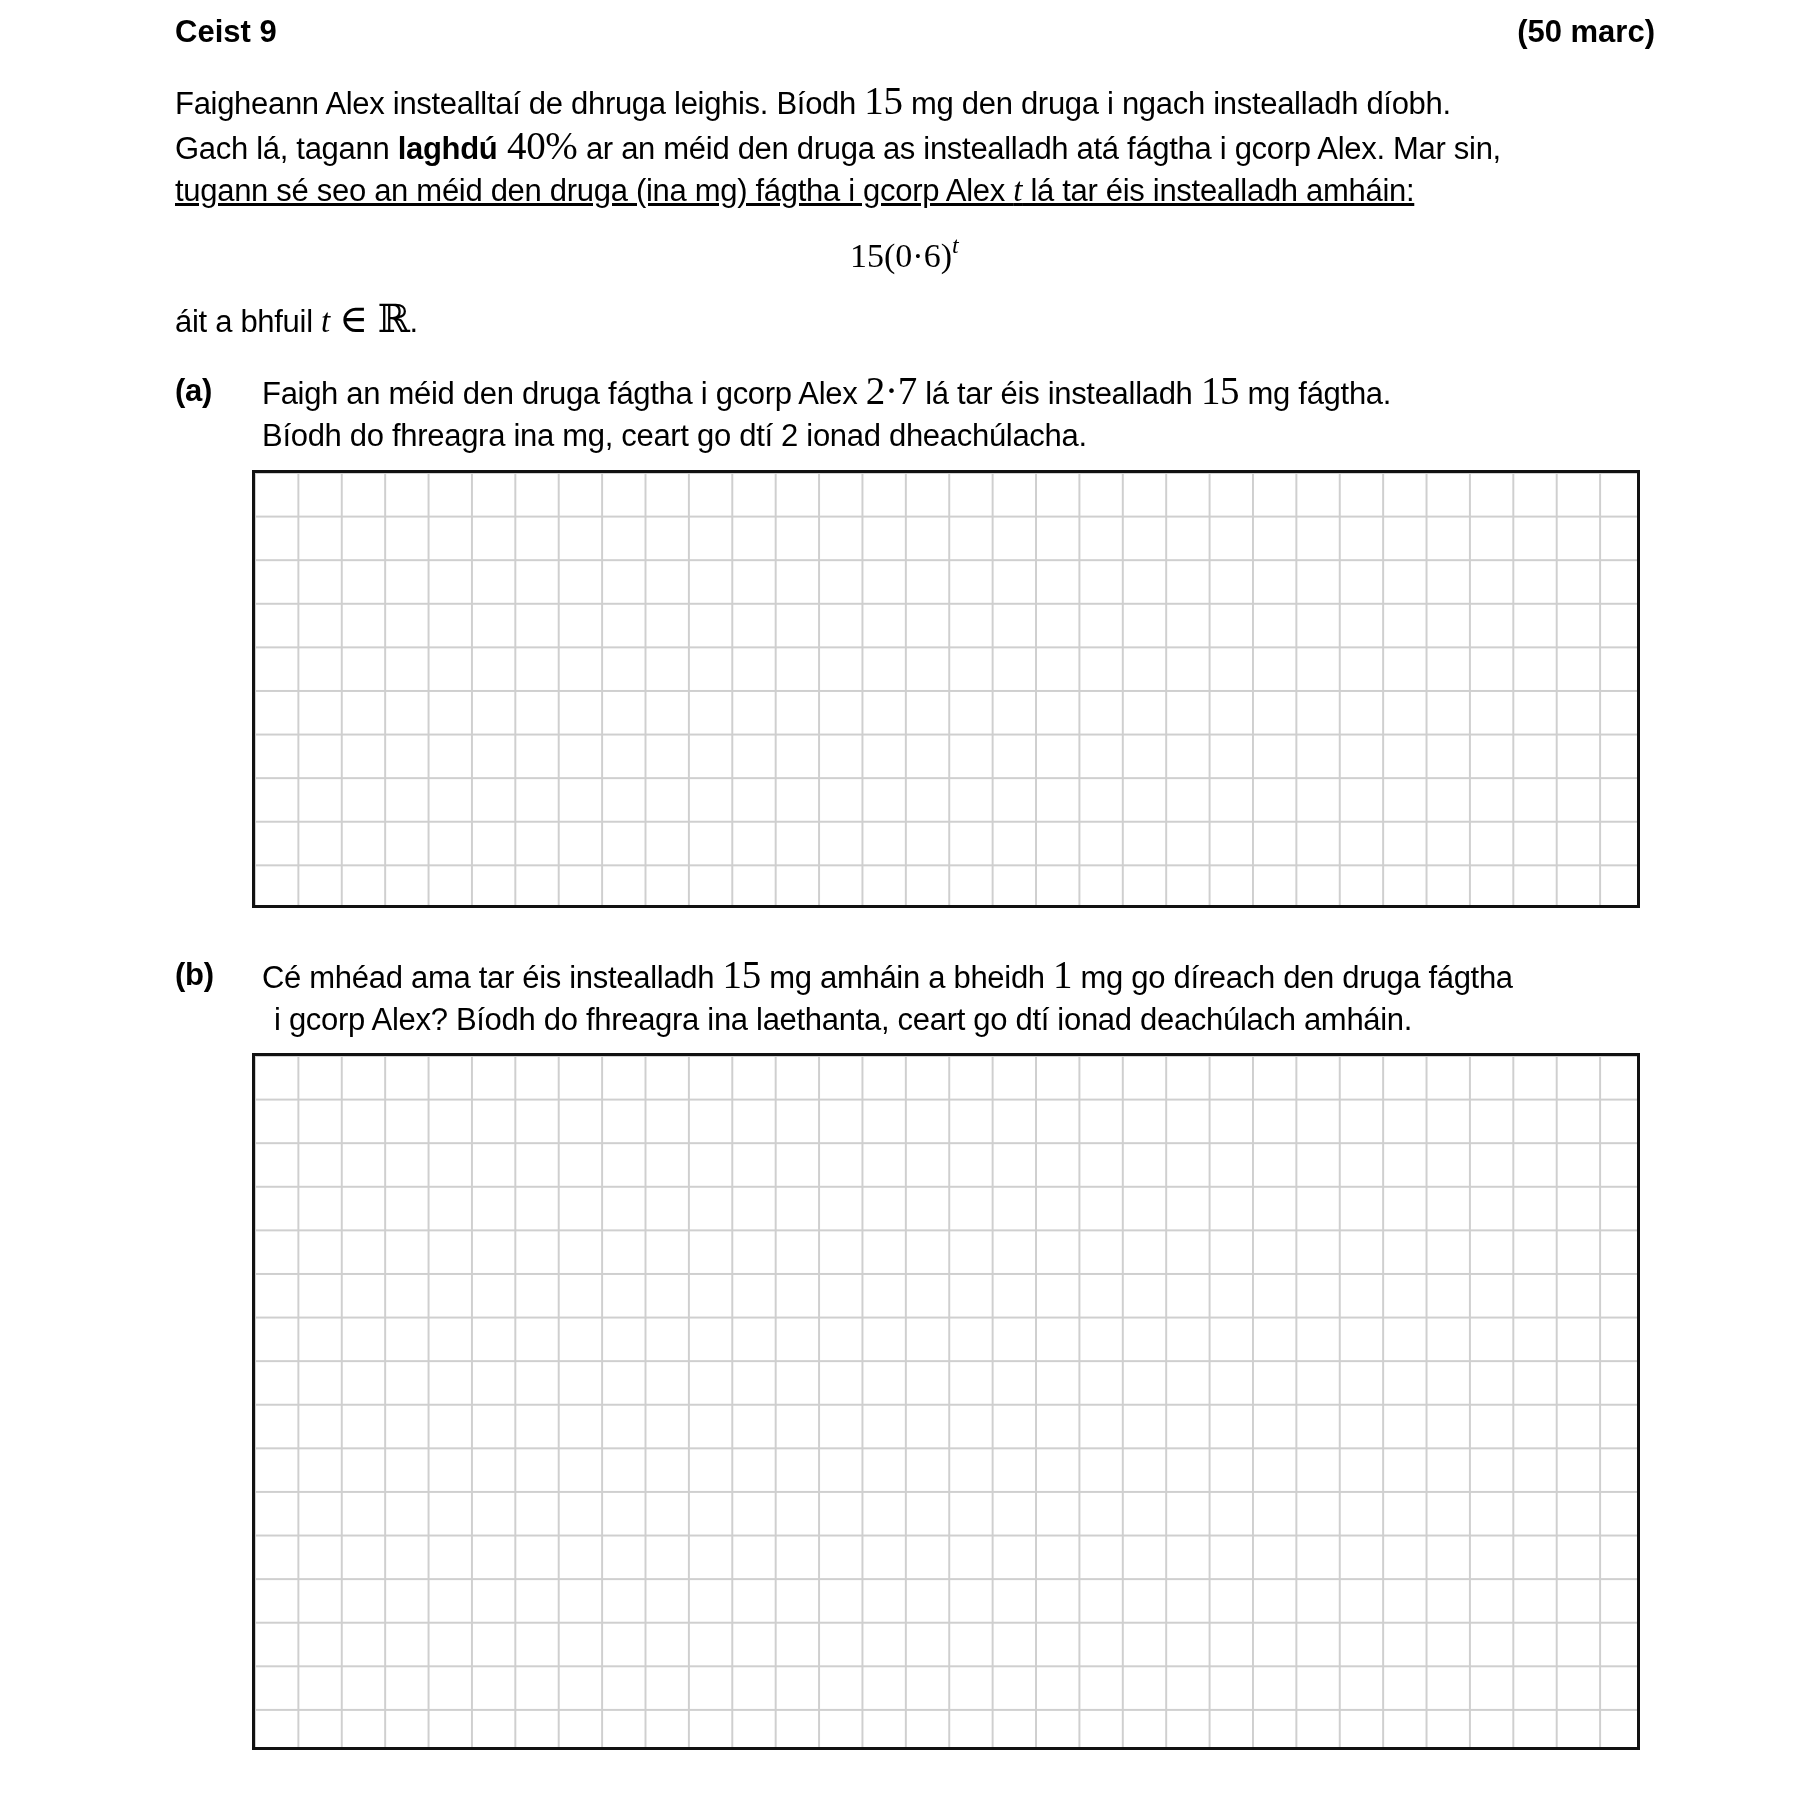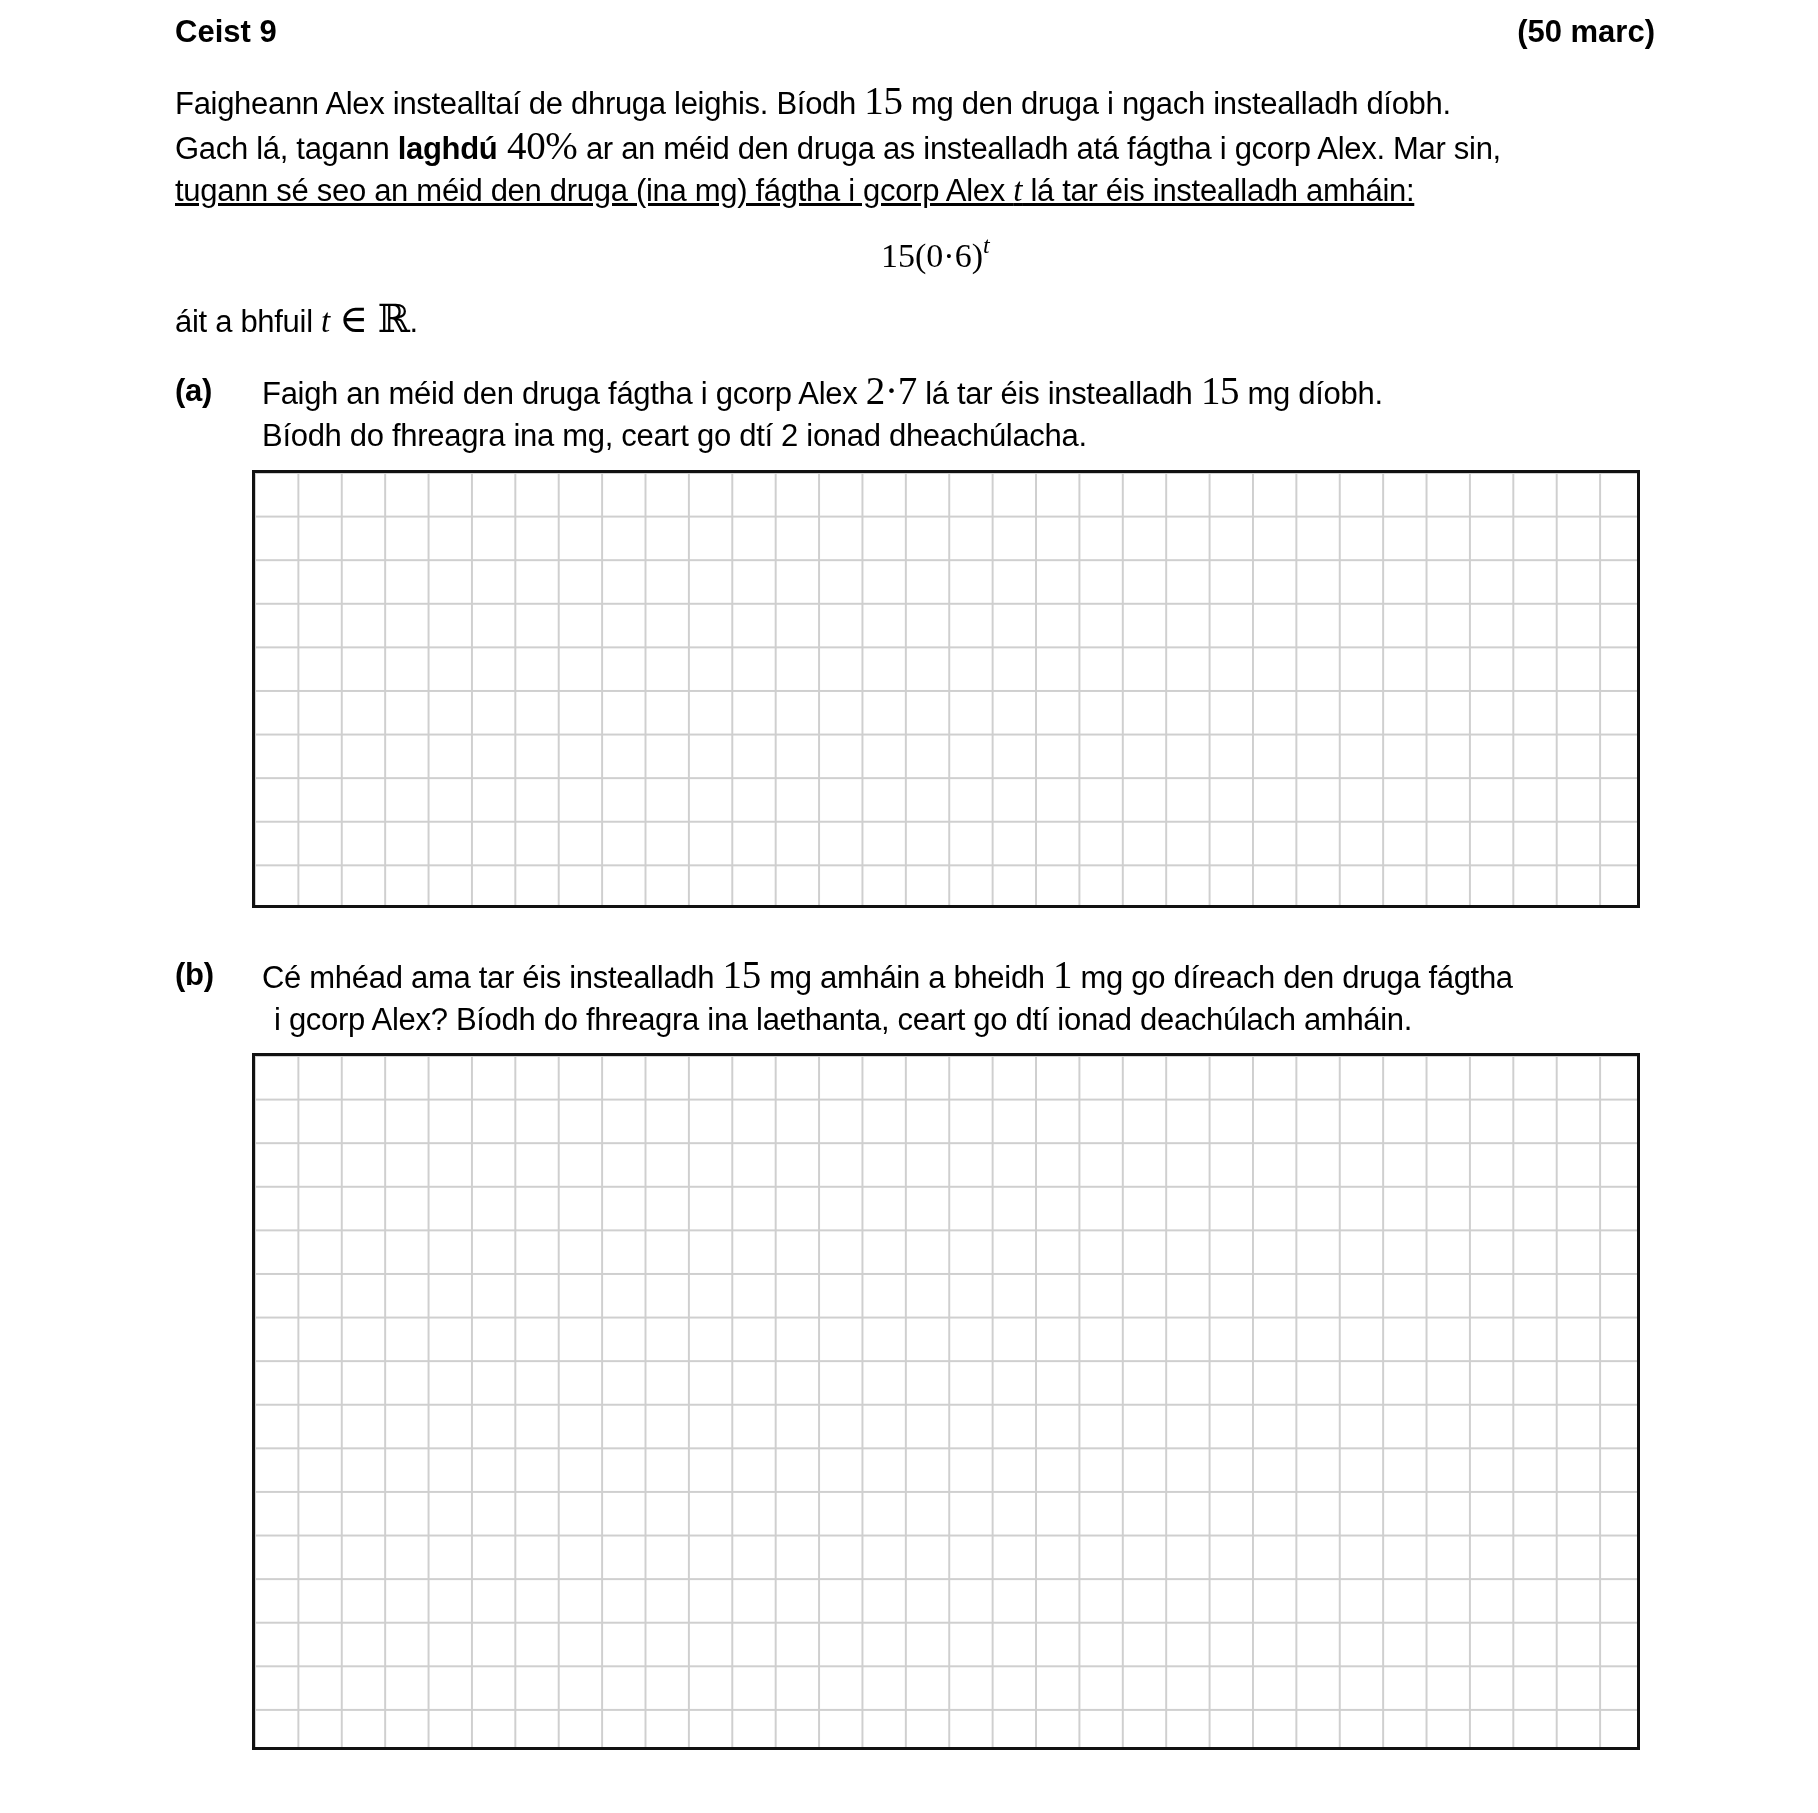--- a/index.html
+++ b/index.html
@@ -37,31 +37,31 @@
 <div class="abs txt" style="left:175px; top:78px;">
   <span>Faigheann Alex instealltaí de dhruga leighis.  Bíodh </span><span class="math">15</span><span> mg den druga i ngach instealladh díobh.</span>
 </div>
 <div class="abs txt" style="left:175px; top:123px;">
   <span>Gach lá, tagann </span><span class="bold">laghdú</span><span class="math"> 40%</span><span> ar an méid den druga as instealladh atá fágtha i gcorp Alex.  Mar sin,</span>
 </div>
 <div class="abs txt" style="left:175px; top:168px;text-decoration:underline;">
   <span>tugann sé seo an méid den druga (ina mg) fágtha i gcorp Alex </span><span class="mathi">t</span><span> lá tar éis instealladh amháin:</span>
 </div>
 
-<div class="abs formula" style="left:850px; top:232px;margin-left:31px;">
+<div class="abs formula" style="left:850px; top:232px;">
   <span>15(0·6)</span><sup>t</sup>
 </div>
 
 <div class="abs txt" style="left:175px; top:296px;">
   <span>áit a bhfuil </span><span class="mathi">t</span><span class="math"> ∈ ℝ</span><span>.</span>
 </div>
 
 <div class="abs txt bold" style="left:175px; top:368px;">(a)</div>
 <div class="abs txt" style="left:262px; top:368px;">
-  <span>Faigh an méid den druga fágtha i gcorp Alex </span><span class="math">2·7</span><span> lá tar éis instealladh </span><span class="math">15</span><span> mg díobh.</span>
+  <span>Faigh an méid den druga fágtha i gcorp Alex </span><span class="math">2·7</span><span> lá tar éis instealladh </span><span class="math">15</span><span> mg fágtha.</span>
 </div>
 <div class="abs txt" style="left:262px; top:413px;">Bíodh do fhreagra ina mg, ceart go dtí 2 ionad dheachúlacha.</div>
 
 <div class="answer-box" style="left:252px; top:470px; width:1388px; height:438px;"></div>
 
 <div class="abs txt bold" style="left:175px; top:952px;">(b)</div>
 <div class="abs txt" style="left:262px; top:952px;">
   <span>Cé mhéad ama tar éis instealladh </span><span class="math">15</span><span> mg amháin a bheidh </span><span class="math">1</span><span> mg go díreach den druga fágtha</span>
 </div>
 <div class="abs txt" style="left:274px; top:997px;">i gcorp Alex?  Bíodh do fhreagra ina laethanta, ceart go dtí ionad deachúlach amháin.</div>

